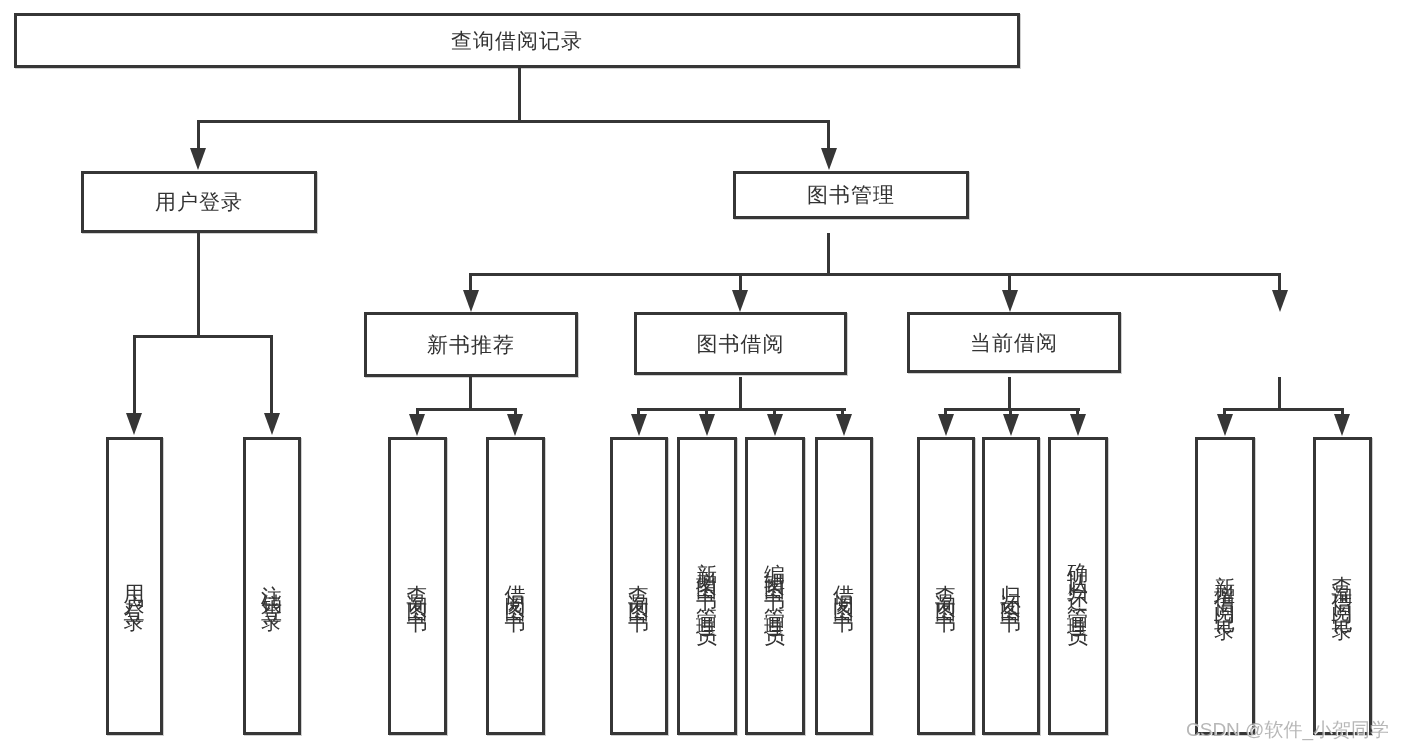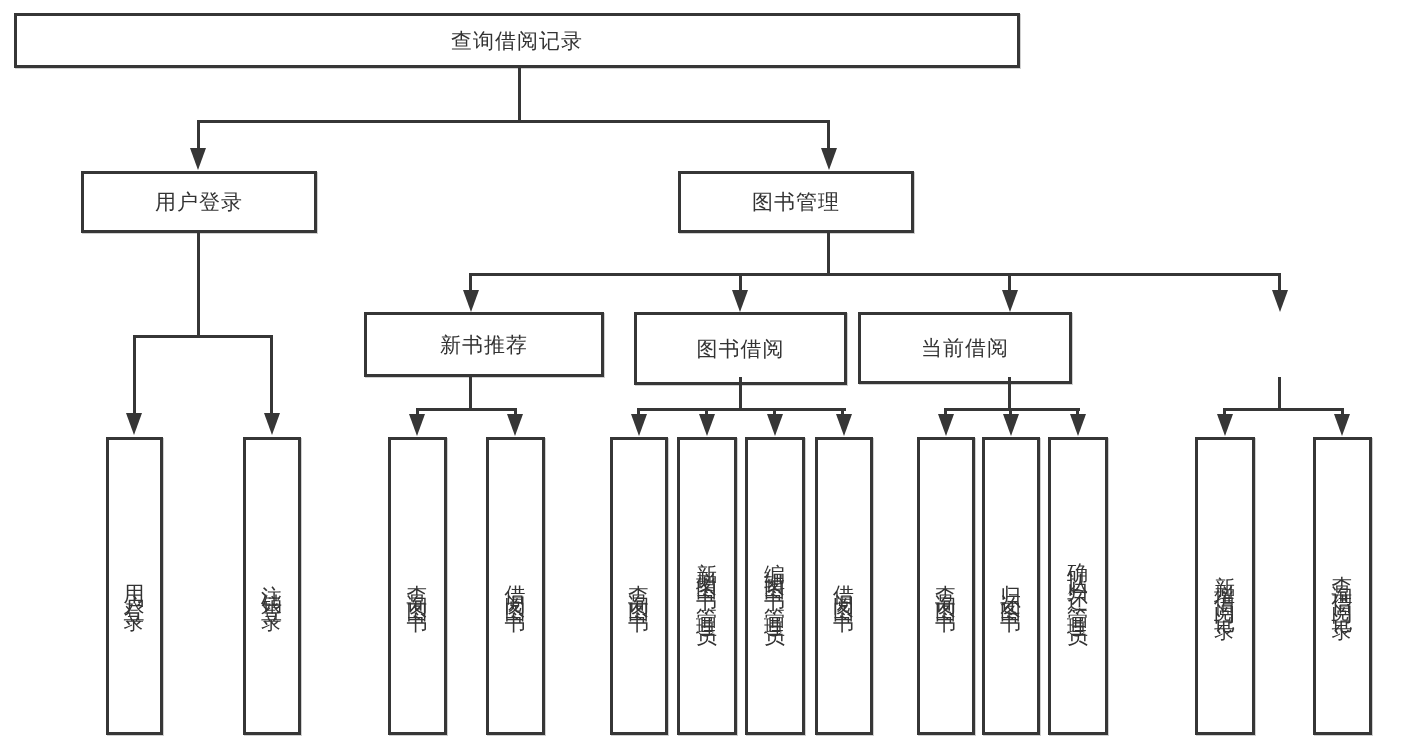--- a/index.html
+++ b/index.html
@@ -61,21 +61,21 @@
   <div class="lv" style="left:518px;top:68px;height:52px"></div>
   <div class="lh" style="left:197px;top:120px;width:633px"></div>
   <div class="lv" style="left:197px;top:120px;height:30px"></div>
   <div class="arw" style="left:190px;top:148px"></div>
   <div class="lv" style="left:827px;top:120px;height:30px"></div>
   <div class="arw" style="left:821px;top:148px"></div>
 
   <div class="box hbox" style="left:81px;top:171px;width:236px;height:62px">
     <span>用户登录</span>
   </div>
-  <div class="box hbox" style="left:678px;top:171px;width:236px;height:62px">
+  <div class="box hbox" style="left:733px;top:171px;width:236px;height:48px">
     <span>图书管理</span>
   </div>
 
   <div class="lv" style="left:197px;top:233px;height:102px"></div>
   <div class="lh" style="left:133px;top:335px;width:140px"></div>
   <div class="lv" style="left:133px;top:335px;height:78px"></div>
   <div class="arw" style="left:126px;top:413px"></div>
   <div class="lv" style="left:270px;top:335px;height:78px"></div>
   <div class="arw" style="left:264px;top:413px"></div>
 
@@ -83,27 +83,27 @@
   <div class="lh" style="left:469px;top:273px;width:811px"></div>
   <div class="lv" style="left:469px;top:273px;height:17px"></div>
   <div class="arw" style="left:463px;top:290px"></div>
   <div class="lv" style="left:739px;top:273px;height:17px"></div>
   <div class="arw" style="left:732px;top:290px"></div>
   <div class="lv" style="left:1008px;top:273px;height:17px"></div>
   <div class="arw" style="left:1002px;top:290px"></div>
   <div class="lv" style="left:1278px;top:273px;height:17px"></div>
   <div class="arw" style="left:1272px;top:290px"></div>
 
-  <div class="box hbox" style="left:364px;top:312px;width:240px;height:65px">
+  <div class="box hbox" style="left:364px;top:312px;width:214px;height:65px">
     <span>新书推荐</span>
   </div>
-  <div class="box hbox" style="left:634px;top:312px;width:213px;height:73px">
+  <div class="box hbox" style="left:634px;top:312px;width:213px;height:63px">
     <span>图书借阅</span>
   </div>
-  <div class="box hbox" style="left:858px;top:312px;width:214px;height:72px">
+  <div class="box hbox" style="left:907px;top:312px;width:214px;height:61px">
     <span>当前借阅</span>
   </div>
 
   <div class="lv" style="left:469px;top:377px;height:31px"></div>
   <div class="lh" style="left:416px;top:408px;width:101px"></div>
   <div class="lv" style="left:416px;top:408px;height:7px"></div>
   <div class="arw" style="left:409px;top:414px"></div>
   <div class="lv" style="left:514px;top:408px;height:7px"></div>
   <div class="arw" style="left:507px;top:414px"></div>
 
@@ -171,14 +171,15 @@
     <span>确认归还（管理员）</span>
   </div>
 
   <div class="box vbox" style="left:1195px;top:437px;width:60px;height:298px">
     <span>新增借阅记录</span>
   </div>
   <div class="box vbox" style="left:1313px;top:437px;width:59px;height:298px">
     <span>查询借阅记录</span>
   </div>
 
+  <div class="wm">CSDN @软件_小贺同学</div>
 
 </div>
 
 </body></html>

